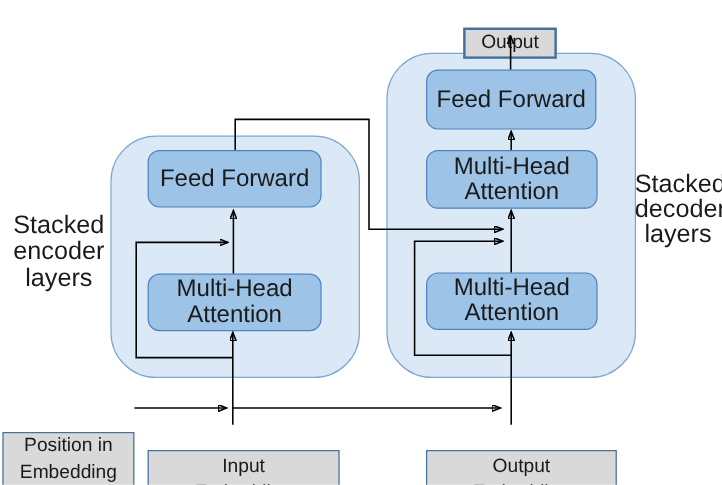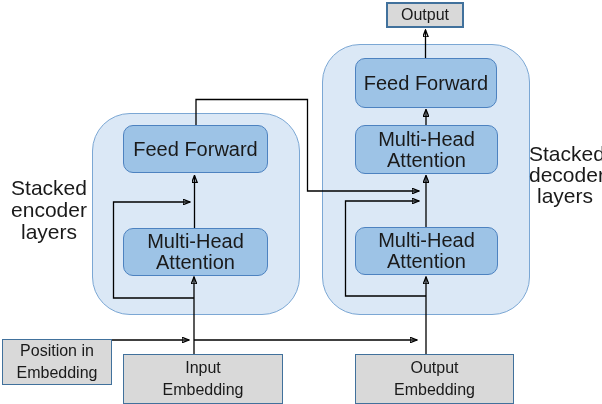--- a/index.html
+++ b/index.html
@@ -49,20 +49,21 @@
     border: 1.5px solid var(--gray-border);
     display: flex;
     align-items: center;
     justify-content: center;
     text-align: center;
     font-size: 16px;
     line-height: 22px;
     color: var(--text-color);
     white-space: pre-line;
     z-index: 2;
+    margin-top: 21px;
   }
   .stack-label {
     font-size: 21px;
     line-height: 22px;
     text-align: center;
     color: var(--text-color);
     white-space: pre-line;
     z-index: 2;
   }
   svg.connectors {

